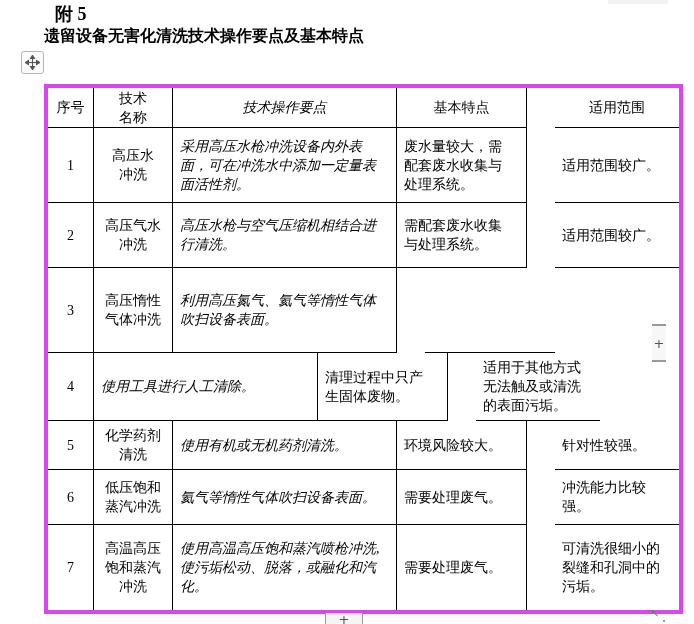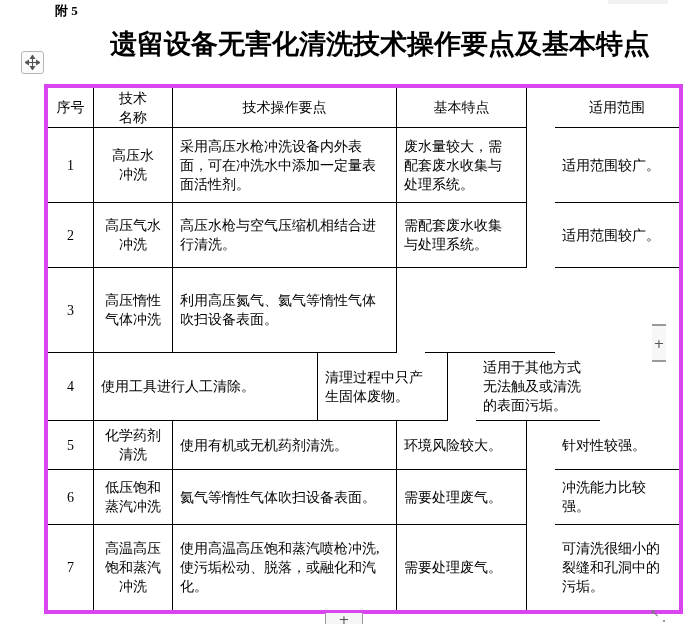--- a/index.html
+++ b/index.html
@@ -2,41 +2,41 @@
 <html><head>
 <meta charset="utf-8">
 <style>
   html,body{margin:0;padding:0;}
   body{
     width:694px;height:624px;position:relative;overflow:hidden;
     background:#ffffff;color:#000;
     font-family:"Liberation Serif","DejaVu Serif",serif;
   }
   .top-edge{position:absolute;left:608px;top:0;width:60px;height:4px;background:#f2f2f2;}
-  .attach{position:absolute;left:55px;top:2px;font-size:13px;font-weight:bold;white-space:pre;}
+  .attach{position:absolute;left:55px;top:2px;font-size:18px;font-weight:bold;white-space:pre;}
   .title{
-    position:absolute;left:44px;top:26px;width:606px;text-align:right;
-    font-size:27px;font-weight:bold;
+    position:absolute;left:44px;top:26px;width:606px;text-align:left;
+    font-size:16px;font-weight:bold;
     font-family:"Liberation Sans","DejaVu Sans",sans-serif;
   }
   .move-handle{
     position:absolute;left:21px;top:51px;width:21px;height:21px;
     border:1px solid #b5b5b5;border-radius:3px;background:#fbfbfb;
     display:flex;align-items:center;justify-content:center;cursor:move;
   }
   .tbl{position:absolute;left:44px;top:84px;border:4px solid #d946ef;background:#fff;}
   .tr{display:flex;}
   .td{
     border-right:1px solid #000;border-bottom:1px solid #000;box-sizing:border-box;
     display:flex;align-items:center;justify-content:center;text-align:center;
     font-size:14px;line-height:19px;padding:2px 3px;
   }
   .td:last-child{border-right:none;margin-left:28px;}
   .tr:last-child .td{border-bottom:none;}
-  .c0{width:46px;}.c1{width:79px;}.c2{width:224px;}.c3{width:130px;}.c4{width:124px;}
+  .c0{width:46px;}.c1{width:79px;}.c2{width:224px;font-style:italic;}.c3{width:130px;}.c4{width:124px;}
   .la{justify-content:flex-start;text-align:left;padding:2px 16px 2px 7px;}
   .pl{white-space:pre-line;}
   .h-head{height:40px;}.h1{height:75px;}.h2{height:65px;}.h3{height:85px;}
   .h4{height:68px;}.h5{height:49px;}.h6{height:55px;}.h7{height:85px;}
   .head .td{font-size:14px;}
   .plus-right{
     position:absolute;left:652px;top:324px;width:14px;height:38px;box-sizing:border-box;
     background:#f7f7f7;border-top:2px solid #9a9a9a;border-bottom:2px solid #9a9a9a;
     display:flex;align-items:center;justify-content:center;
     font-family:"DejaVu Sans",sans-serif;font-size:13px;color:#555;cursor:pointer;

